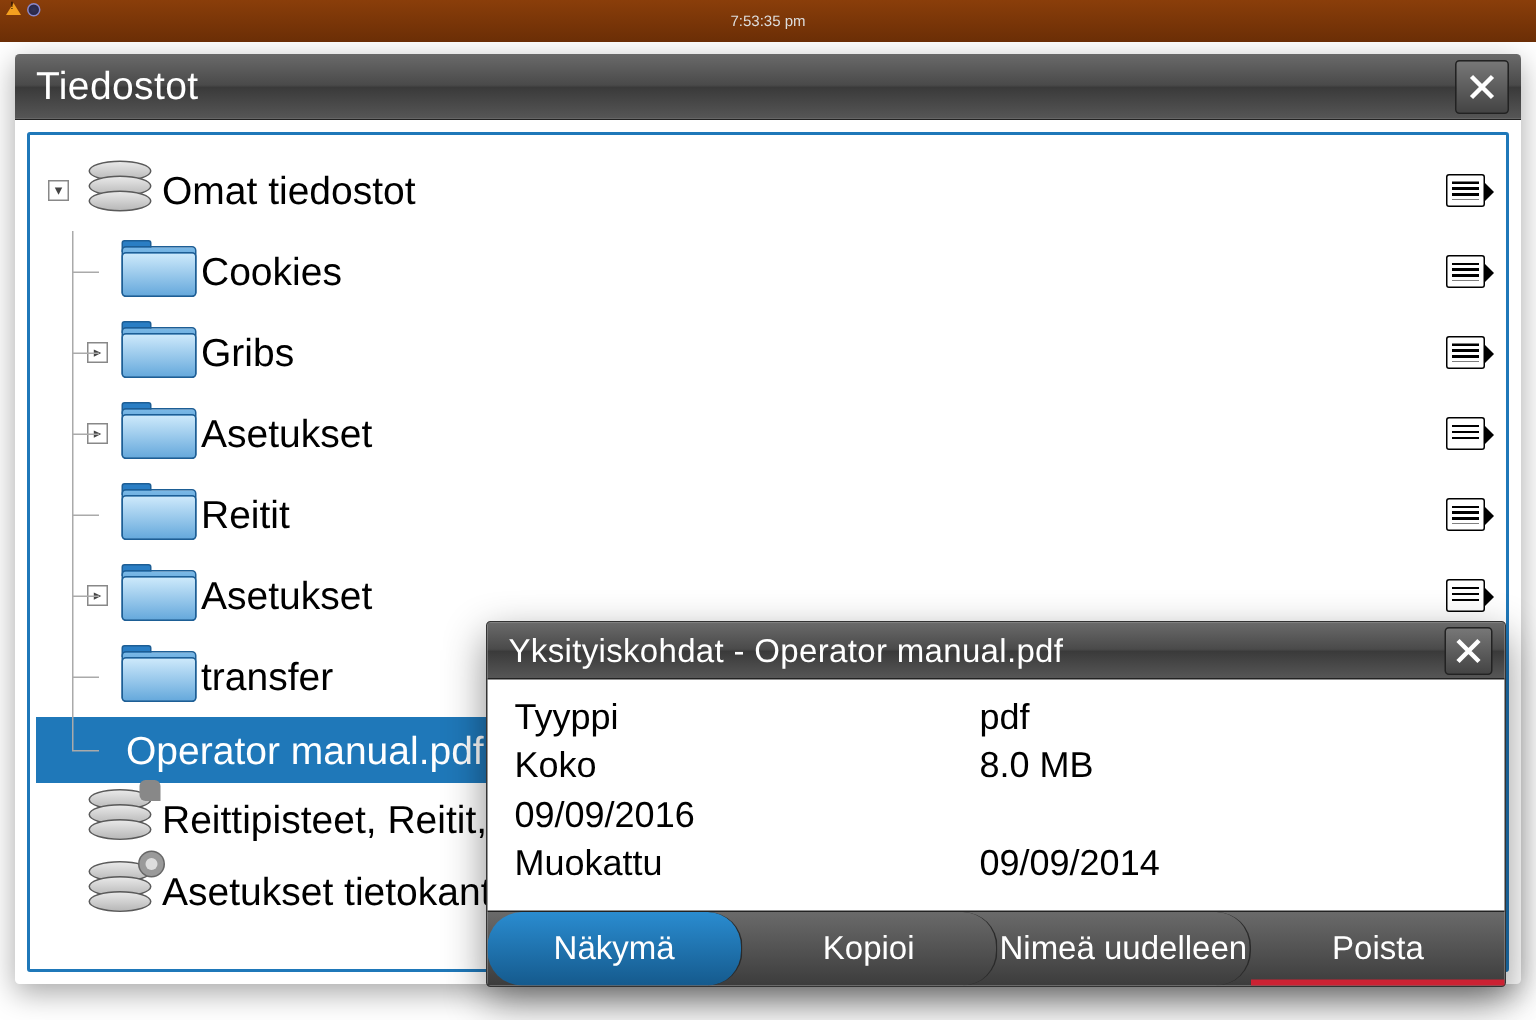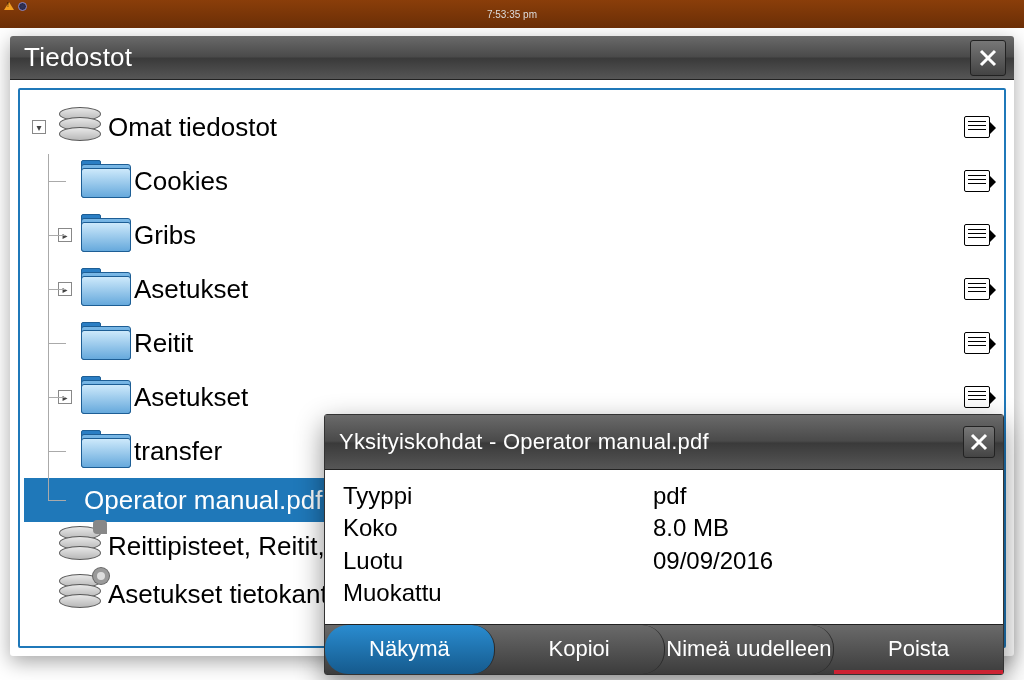--- a/index.html
+++ b/index.html
@@ -116,21 +116,21 @@
   .details {
     position:absolute;
     left:324px; top:414px;
     width:680px;
     background:#fff;
     border:1px solid #333;
     box-shadow: 0 10px 28px rgba(0,0,0,.45);
     border-radius:3px;
     z-index:10;
   }
-  .details .titlebar { height:55px; font-size:22px; }
+  .details .titlebar { height:38px; font-size:22px; }
   .details .titlebar .closebtn { width:32px;height:32px; }
   .detailsbody {
     padding:10px 12px 14px 18px;
     font-size:24px; color:#000;
   }
   .drow { display:flex; line-height:1.35; }
   .drow .k { width:310px; }
   .dbtns {
     display:flex; height:50px;
     background: linear-gradient(#6a6a6a,#3c3c3c);
@@ -320,25 +320,25 @@
   <div class="detailsbody">
     <div class="drow">
       <div class="k">Tyyppi</div>
       <div class="v">pdf</div>
     </div>
     <div class="drow">
       <div class="k">Koko</div>
       <div class="v">8.0 MB</div>
     </div>
     <div class="drow">
-      <div class="k">Luotu</div>
       <div class="v">09/09/2016</div>
     </div>
     <div class="drow">
       <div class="k">Muokattu</div>
+      <div class="v">09/09/2014</div>
     </div>
   </div>
   <div class="dbtns">
     <div class="dbtn primary">Näkymä</div>
     <div class="dbtn">Kopioi</div>
     <div class="dbtn">Nimeä uudelleen</div>
     <div class="dbtn danger">Poista</div>
   </div>
 </div>
 

